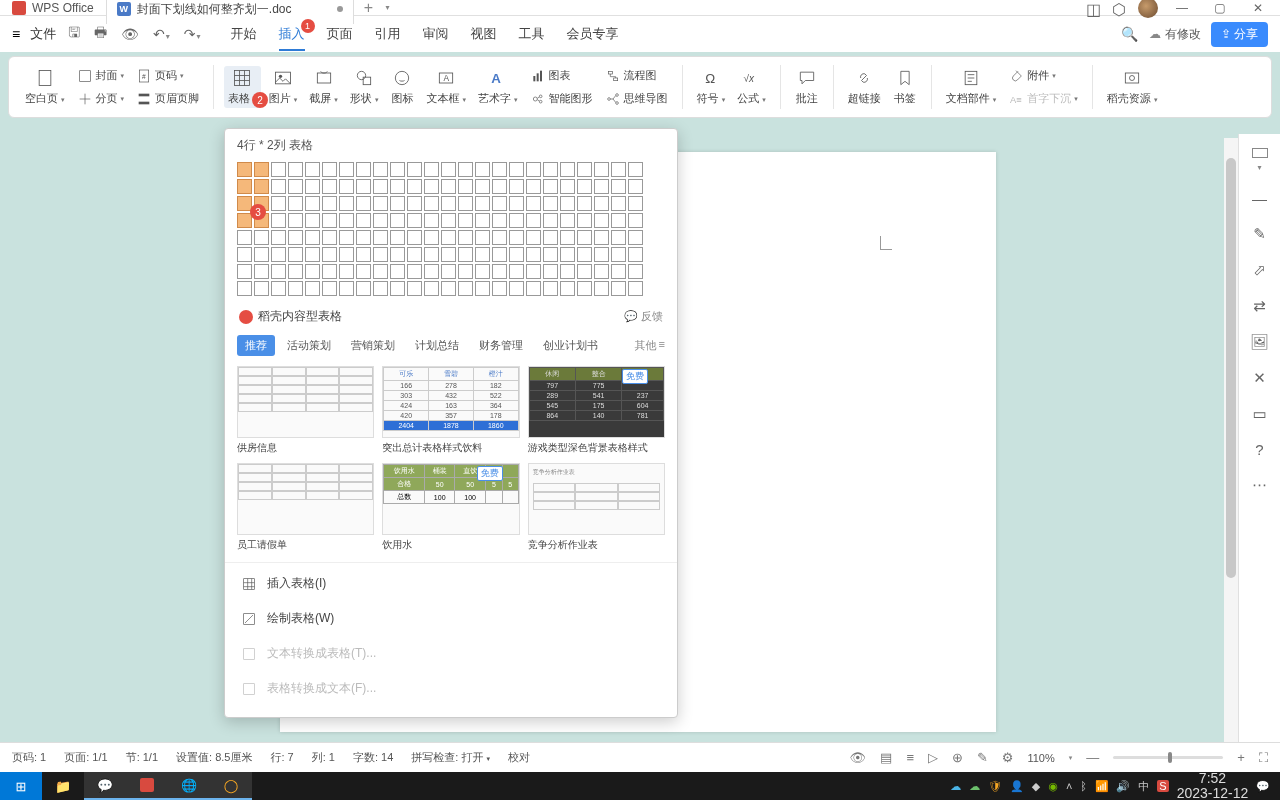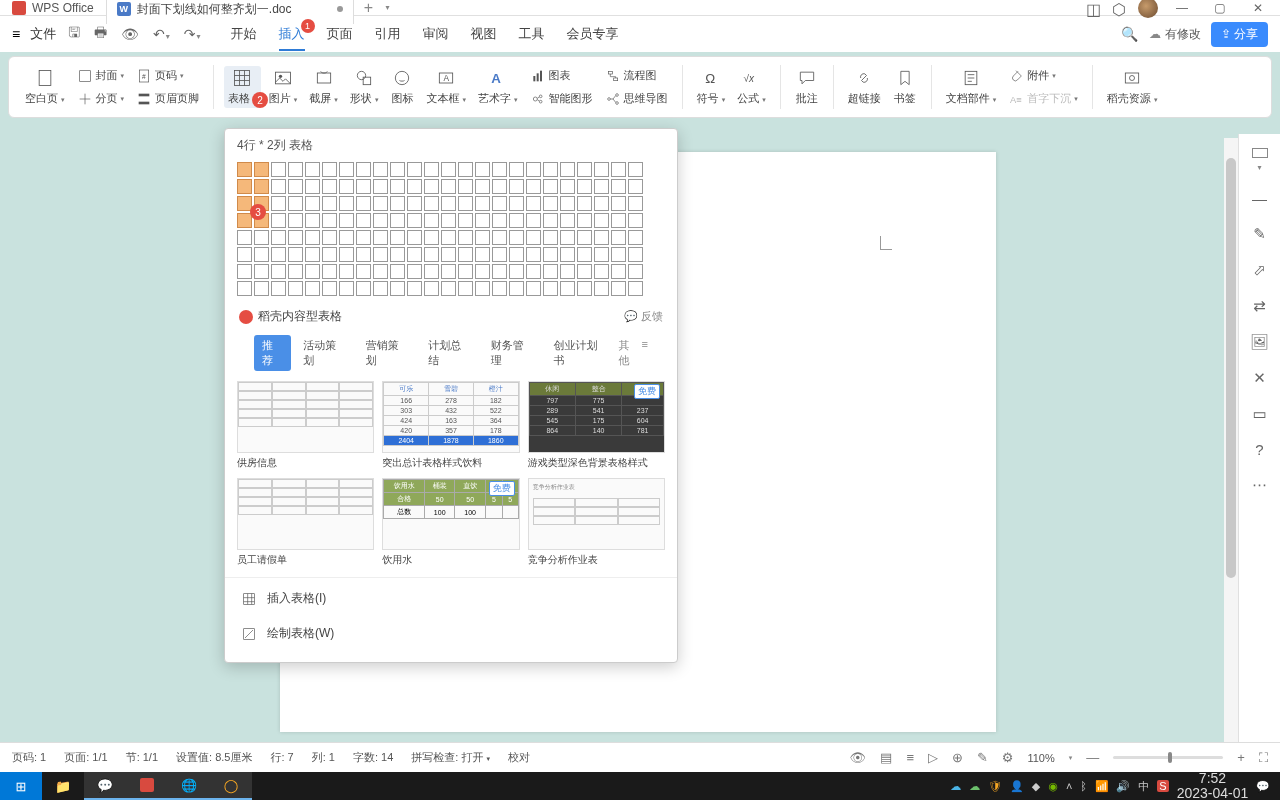--- a/index.html
+++ b/index.html
@@ -67,29 +67,29 @@
 
 
 .table-panel { position: absolute; left: 224px; top: 128px; width: 454px; background: #fff; border: 1px solid #ccc; border-radius: 4px; box-shadow: 0 4px 16px rgba(0,0,0,0.2); z-index: 100; padding-bottom: 8px; }
 .panel-header { padding: 8px 12px; font-size: 12px; color: #555; }
 .grid-picker { padding: 0 12px; display: grid; grid-template-columns: repeat(24, 17px); grid-template-rows: repeat(8, 17px); gap: 0px; }
 .grid-cell { width: 15px; height: 15px; border: 1px solid #999; background: #fff; }
 .grid-cell.sel { background: #f5b87a; border-color: #d08a4a; }
 .panel-section-title { display: flex; align-items: center; justify-content: space-between; padding: 10px 14px 6px; font-size: 12px; color: #444; }
 .section-icon-red { width: 14px; height: 14px; background: #e54d42; border-radius: 50%; display: inline-flex; margin-right: 5px; }
 .feedback { display: flex; align-items: center; gap: 3px; color: #888; font-size: 11px; }
-.tpl-tabs { display: flex; gap: 4px; padding: 4px 29px; font-size: 11px; align-items: center; }
+.tpl-tabs { display: flex; gap: 4px; padding: 4px 12px; font-size: 11px; align-items: center; }
 .tpl-tab { padding: 3px 8px; border-radius: 3px; color: #555; cursor: pointer; }
 .tpl-tab.active { background: #4a8fe7; color: #fff; }
 .tpl-other { margin-left: auto; color: #888; display: flex; align-items: flex-start; gap: 2px; }
 .tpl-grid { display: grid; grid-template-columns: repeat(3, 1fr); gap: 8px; padding: 6px 12px; }
 .tpl-item { display: flex; flex-direction: column; gap: 3px; }
 .tpl-thumb { height: 72px; border: 1px solid #ddd; background: #fafafa; position: relative; overflow: hidden; font-size: 7px; }
 .tpl-name { font-size: 10px; color: #444; }
-.free-tag { position: absolute; top: 2px; right: 4px; background: #fff; border: 1px solid #4a8fe7; color: #4a8fe7; font-size: 9px; padding: 0 3px; border-radius: 2px; }
+.free-tag { position: absolute; top: 2px; right: 16px; background: #fff; border: 1px solid #4a8fe7; color: #4a8fe7; font-size: 9px; padding: 0 3px; border-radius: 2px; }
 .panel-actions { padding: 6px 12px; display: flex; flex-direction: column; gap: 6px; border-top: 1px solid #eee; margin-top: 4px; }
 .panel-action { display: flex; align-items: center; gap: 10px; font-size: 12px; color: #444; padding: 6px 4px; cursor: pointer; text-align: center; }
 .panel-action.disabled { color: #bbb; }
 .panel-action svg { width: 16px; height: 16px; }
 
 
 .mini-row { display: flex; }
 .mini-cell { flex: 1; border: 0.5px solid #ccc; height: 9px; }
 .thumb2 table { width: 100%; border-collapse: collapse; font-size: 7px; color: #555; }
 .thumb2 td { border: 0.5px solid #ccc; padding: 1px 3px; text-align: center; }
@@ -832,20 +832,32 @@
           <path d="M4 10h16M4 16h16M10 4v16M16 4v16" stroke="#555"></path>
         </svg>
         <span>插入表格(I)</span>
       </div>
     <div class="panel-action">
         <svg viewBox="0 0 24 24">
           <rect x="4" y="4" width="16" height="16" fill="none" stroke="#555"></rect>
           <path d="M6 18l12-12" stroke="#555"></path>
         </svg>
         <span>绘制表格(W)</span>
+      </div>
+    <div class="panel-action disabled">
+        <svg viewBox="0 0 24 24">
+          <rect x="4" y="4" width="16" height="16" fill="none" stroke="#bbb"></rect>
+        </svg>
+        <span>文本转换成表格(T)...</span>
+      </div>
+    <div class="panel-action disabled">
+        <svg viewBox="0 0 24 24">
+          <rect x="4" y="4" width="16" height="16" fill="none" stroke="#bbb"></rect>
+        </svg>
+        <span>表格转换成文本(F)...</span>
       </div>
   </div>
 </div>
 
 <div class="step-badge" style="left:250px; top:204px;">3</div>
 
 <div class="statusbar">
   <span>页码: 1</span>
   <span>页面: 1/1</span>
   <span>节: 1/1</span>
@@ -893,17 +905,17 @@
     <span class="tray-icon">◆</span>
     <span class="tray-icon" style="color:#76b900;">◉</span>
     <span class="tray-icon">˄</span>
     <span class="tray-icon">ᛒ</span>
     <span class="tray-icon">📶</span>
     <span class="tray-icon">🔊</span>
     <span class="tray-icon">中</span>
     <span class="tray-icon" style="background:#d84a3f;padding:0 2px;border-radius:2px;color:#fff;">S</span>
     <div class="tray-time">
       <span>7:52</span>
-      <span>2023-04-01</span>
+      <span>2023-12-12</span>
     </div>
     <span class="tray-icon">💬</span>
   </div>
 </div>
 
 </body></html>

